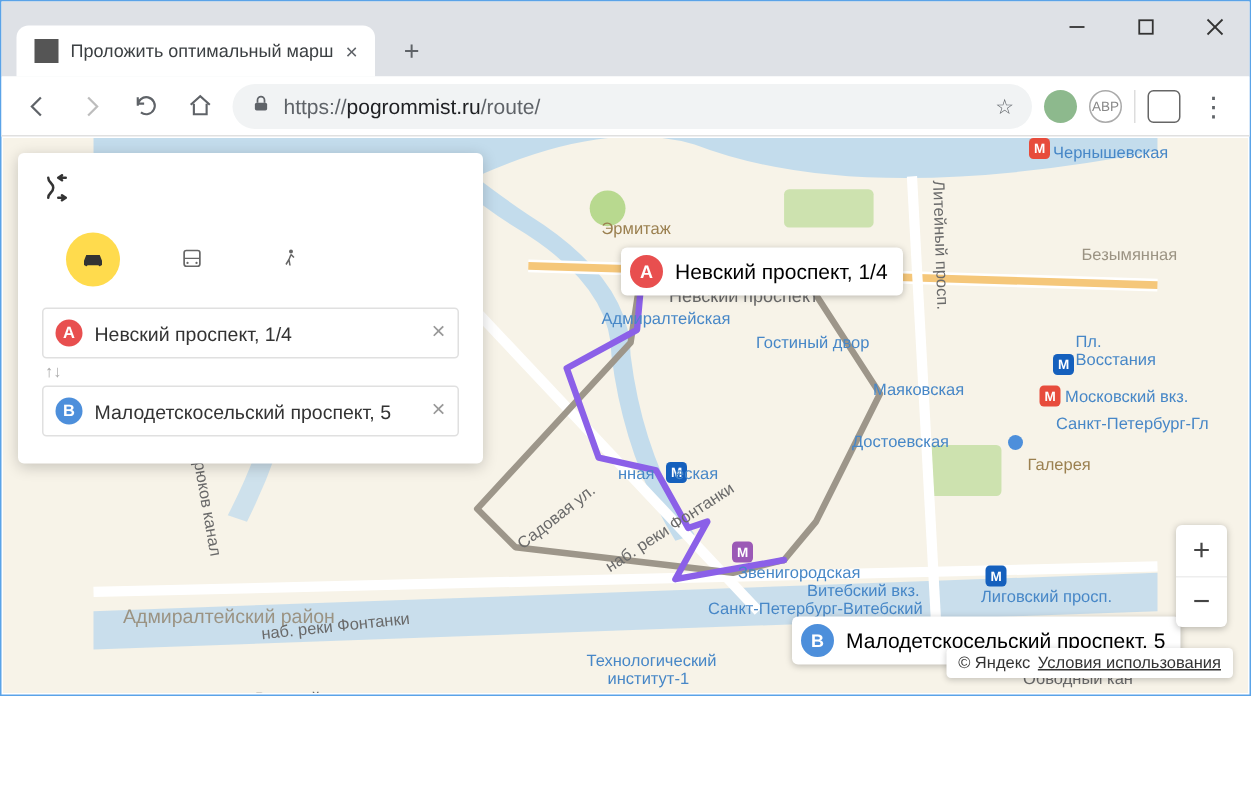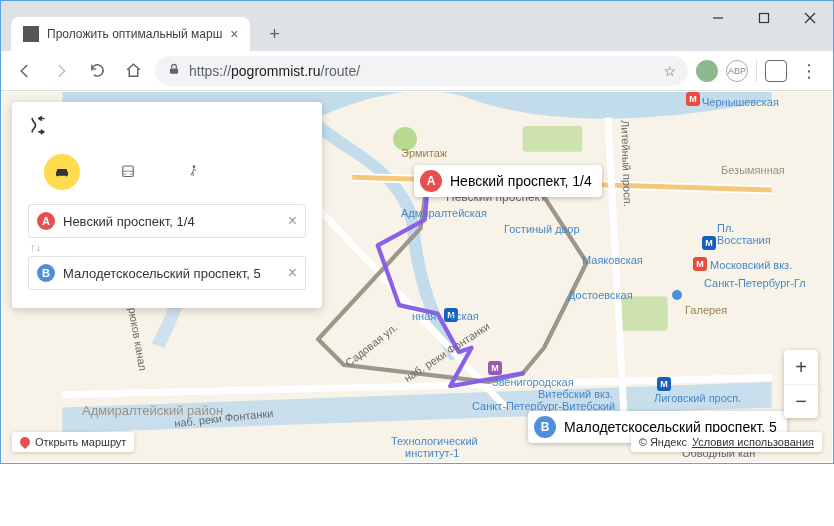--- a/index.html
+++ b/index.html
@@ -254,23 +254,19 @@
     <div class="mappin b" style="left:526px;top:319px">
       <span class="circle">B</span>
       <span>Малодетскосельский проспект, 5</span>
     </div>
 
     <div class="zoom">
       <div class="zbtn">+</div>
       <div class="zbtn">−</div>
     </div>
 
-    <div class="chip open">
-      <span class="redpin"></span>
-      <span>Открыть маршрут</span>
-    </div>
     <div class="chip copy">
       <span>© Яндекс </span>
       <a href="#">Условия использования</a>
     </div>
   </div>
 
 </div>
 
 </body></html>

